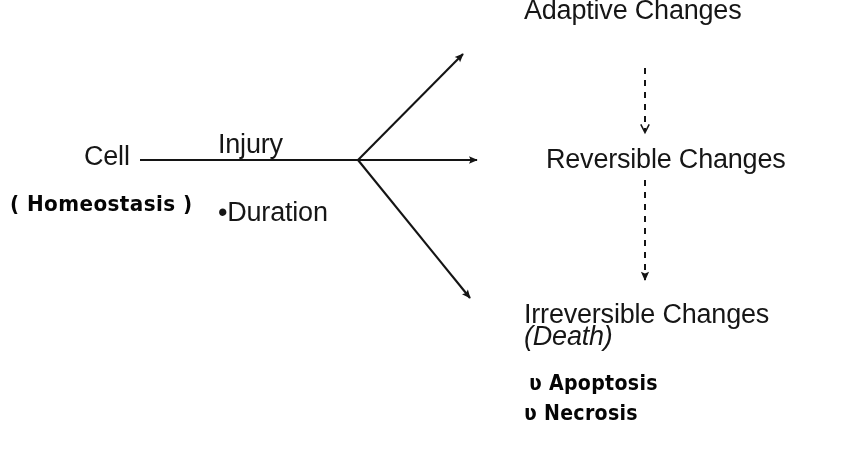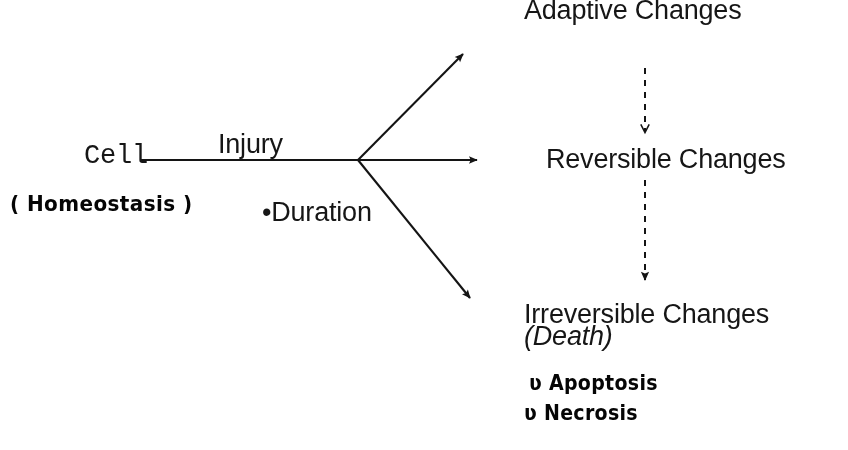--- a/index.html
+++ b/index.html
@@ -54,25 +54,25 @@
     transform-origin: left top;
   }
   #vec {
     position: absolute;
     left: 0;
     top: 0;
     width: 848px;
     height: 450px;
   }
   
-  #cell-label       { left: 84px;  top: 142px; font-family: Liberation Mono, monospace; }
+  #cell-label       { left: 84px;  top: 142px; }
   #homeostasis      { left: 10px;  top: 193px; }
   #injury-label     { left: 218px; top: 130px; }
   #injury-b1        { left: 218px; top: 164px; }
-  #injury-b2        { left: 218px; top: 198px; margin-left: 44px; }
+  #injury-b2        { left: 218px; top: 198px; }
   #adaptive-line1   { left: 524px; top: -4px; }
   #adaptive-line2   { left: 524px; top: 24px; }
   #reversible-label { left: 546px; top: 145px; }
   #irrev-line1      { left: 524px; top: 300px; }
   #irrev-line2      { left: 524px; top: 322px; }
   #apoptosis        { left: 529px; top: 371px; }
   #necrosis         { left: 524px; top: 401px; }
 </style>
 </head>
 <body>

